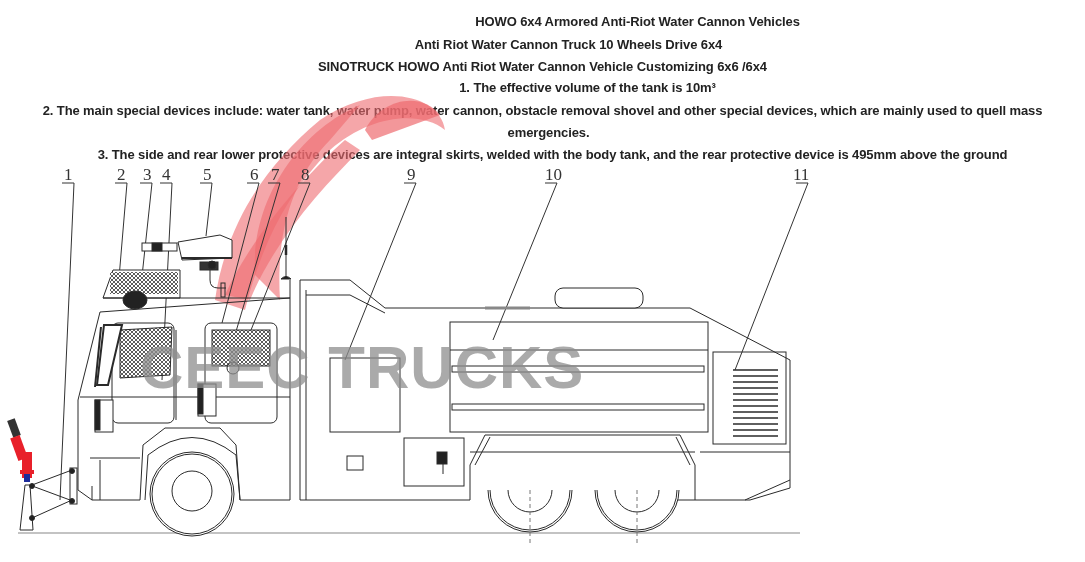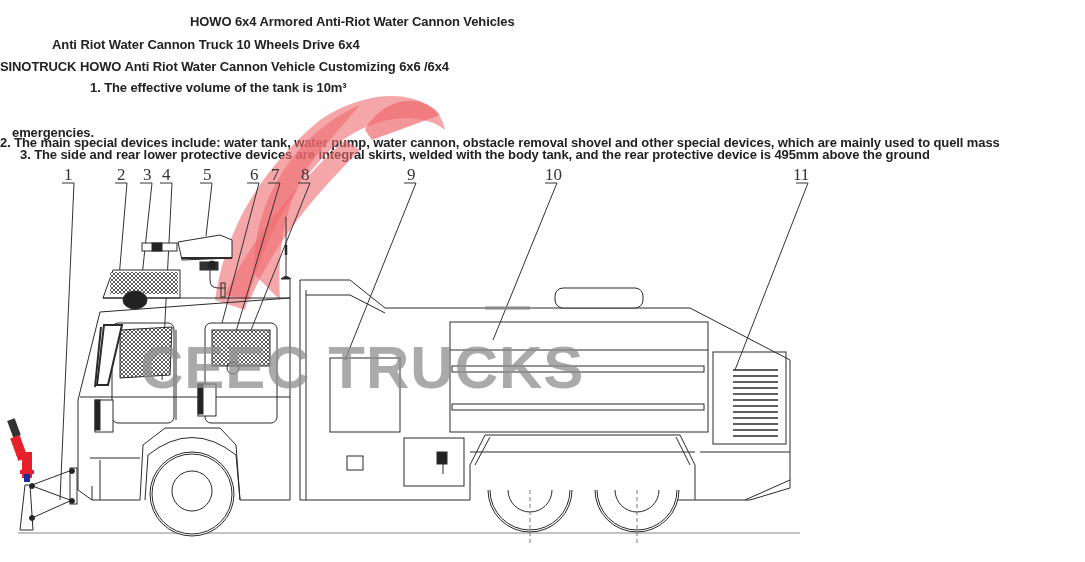--- a/index.html
+++ b/index.html
@@ -1,33 +1,33 @@
 <!DOCTYPE html>
 <html><head>
   <meta charset="utf-8">
   <style>
     html, body { margin: 0; padding: 0; background: #ffffff; }
     body { width: 1085px; height: 562px; position: relative; overflow: hidden;
            font-family: "Liberation Sans", "DejaVu Sans", sans-serif; color: #222; }
-    .caption { position: absolute; left: 0; width: 1085px; text-align: left;
+    .caption { position: absolute; left: 0; width: 1085px; text-align: center;
                font-weight: bold; font-size: 13px; line-height: 16px; white-space: nowrap;
                font-family: "Liberation Sans", sans-serif; letter-spacing: -0.1px; }
     .drawing { position: absolute; left: 0; top: 0; }
     .callout { font-family: "Liberation Serif", serif; font-size: 17px; fill: #333; }
     .watermark-text { font-family: "Liberation Sans", sans-serif; font-weight: bold; font-size: 60px;
                       fill: #8d8d8d; fill-opacity: 0.75; letter-spacing: 1px; }
   </style>
 </head>
 <body>
 
 <div class="caption" style="top:14px; padding-left:190px; box-sizing:border-box;">HOWO 6x4 Armored Anti-Riot Water Cannon Vehicles</div>
 <div class="caption" style="top:37px; padding-left:52px; box-sizing:border-box;">Anti Riot Water Cannon Truck 10 Wheels Drive 6x4</div>
 <div class="caption" style="top:59px; box-sizing:border-box;">SINOTRUCK HOWO Anti Riot Water Cannon Vehicle Customizing 6x6 /6x4</div>
 <div class="caption" style="top:80px; padding-left:90px; box-sizing:border-box;">1.  The effective volume of the tank is 10m³</div>
-<div class="caption" style="top:103px;margin-top:32px;">2. The main special devices include: water tank, water pump, water cannon, obstacle removal shovel and other special devices, which are mainly used to quell mass</div>
+<div class="caption" style="top:103px;">2. The main special devices include: water tank, water pump, water cannon, obstacle removal shovel and other special devices, which are mainly used to quell mass</div>
 <div class="caption" style="top:125px; padding-left:12px; box-sizing:border-box;">emergencies.</div>
 <div class="caption" style="top:147px; padding-left:20px; box-sizing:border-box;">3. The side and rear lower protective devices are integral skirts, welded with the body tank, and the rear protective device is 495mm above the ground</div>
 
 <svg class="drawing" width="1085" height="562" viewBox="0 0 1085 562">
 
   <g fill="#ee6b6f" fill-opacity="0.6">
     <path d="M255 275 C 250 200, 300 130, 360 105 L 330 140 C 300 170, 275 220, 280 300 Z"></path>
     <path d="M215 300 C 225 230, 260 170, 320 120 C 380 80, 440 95, 445 130 C 420 110, 370 115, 330 150 C 285 195, 260 250, 245 310 Z"></path>
     <path d="M225 295 C 250 240, 300 180, 345 140 L 360 150 C 320 190, 275 240, 250 300 Z"></path>
     <path d="M365 130 C 380 100, 420 90, 440 115 L 372 140 Z" fill-opacity="0.7"></path>

